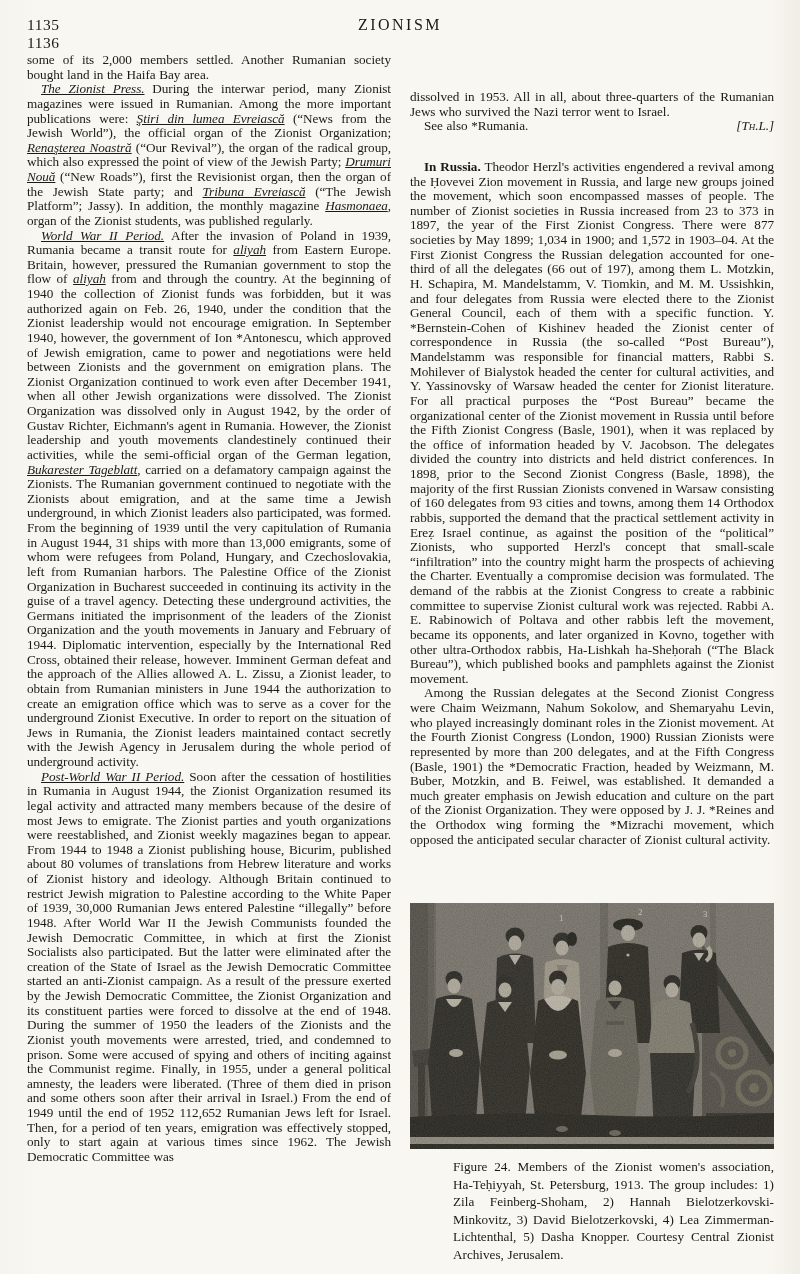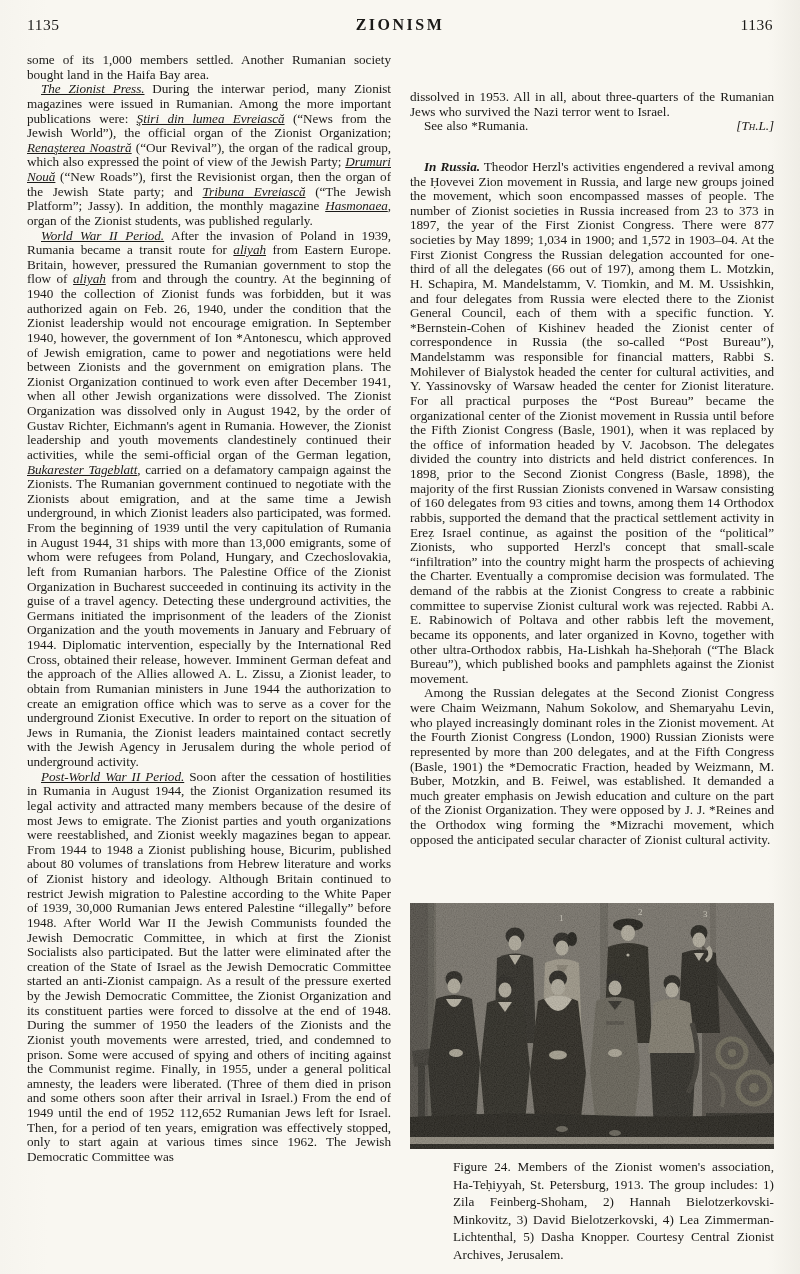--- a/index.html
+++ b/index.html
@@ -9,62 +9,63 @@
     font-family:"Liberation Serif","DejaVu Serif",serif;
     color:#1b1a18;
     -webkit-font-smoothing:antialiased;
   }
   .page{position:relative;width:800px;height:1274px;overflow:hidden;
     background:linear-gradient(90deg,#f6f4ee 0%,#f9f7f1 6%,#f9f7f1 96%,#efede6 100%);}
   .running-head{
     position:absolute;top:16px;left:27px;right:27px;height:22px;
     display:flex;align-items:baseline;justify-content:space-between;
     font-size:15.5px;
+    flex-direction:column;
   }
   .running-head .title{
     position:absolute;left:0;right:0;text-align:center;
-    font-weight:700;letter-spacing:2.5px;font-size:16px;
+    font-weight:400;letter-spacing:2.5px;font-size:16px;
   }
   .pageno{font-size:15.5px;letter-spacing:0.5px;}
   .col{
     position:absolute;width:364px;
     font-size:13.2px;line-height:14.62px;
     text-align:justify;word-spacing:0.4px;letter-spacing:-0.05px;
   }
   .col-left{left:27px;top:53px;height:1205px;overflow:hidden;}
   .col-right{left:410px;top:53px;height:850px;overflow:hidden;margin-top:37px;}
   .col p{margin:0;padding:0;}
   .p-indent{text-indent:14px;}
   .p-flush{text-indent:0;}
   .p-gap{margin-top:26px !important;}
   .p-seealso{position:relative;text-align:left;}
   .sig{position:absolute;right:0;font-variant:small-caps;font-style:italic;}
   em{font-style:italic;text-decoration:underline;}
-  strong{font-weight:bold;font-style:italic;}
+  strong{font-weight:bold;}
   .figure-block{position:absolute;left:410px;top:903px;width:364px;}
   .photo-frame{width:364px;height:246px;background:#8a867c;overflow:hidden;
     box-shadow:0 0 0 1px #e8e5dd inset;}
   .caption{
     margin-top:9px;font-size:13.2px;line-height:17.6px;
     text-align:justify;word-spacing:0.4px;margin-left:43px;
   }
 </style>
 </head>
 <body>
 
 <div class="page">
 
   <div class="running-head">
     <span class="pageno">1135</span>
     <span class="title">ZIONISM</span>
     <span class="pageno">1136</span>
   </div>
 
   <div class="col col-left">
-      <p class="p-flush"><span>some of its 1,000 members settled. Another Rumanian society bought land in the Haifa Bay area.</span></p>
+      <p class="p-flush"><span>some of its 2,000 members settled. Another Rumanian society bought land in the Haifa Bay area.</span></p>
       <p class="p-indent"><em>The Zionist Press.</em><span> During the interwar period, many Zionist magazines were issued in Rumanian. Among the more important publications were: </span><em>Ştiri din lumea Evreiască</em><span> (“News from the Jewish World”), the official organ of the Zionist Organization; </span><em>Renaşterea Noastră</em><span> (“Our Revival”), the organ of the radical group, which also expressed the point of view of the Jewish Party; </span><em>Drumuri Nouă</em><span> (“New Roads”), first the Revisionist organ, then the organ of the Jewish State party; and </span><em>Tribuna Evreiască</em><span> (“The Jewish Platform”; Jassy). In addition, the monthly magazine </span><em>Hasmonaea</em><span>, organ of the Zionist students, was published regularly.</span></p>
       <p class="p-indent"><em>World War II Period.</em><span> After the invasion of Poland in 1939, Rumania became a transit route for </span><em>aliyah</em><span> from Eastern Europe. Britain, however, pressured the Rumanian government to stop the flow of </span><em>aliyah</em><span> from and through the country. At the beginning of 1940 the collection of Zionist funds was forbidden, but it was authorized again on Feb. 26, 1940, under the condition that the Zionist leadership would not encourage emigration. In September 1940, however, the government of Ion *Antonescu, which approved of Jewish emigration, came to power and negotiations were held between Zionists and the government on emigration plans. The Zionist Organization continued to work even after December 1941, when all other Jewish organizations were dissolved. The Zionist Organization was dissolved only in August 1942, by the order of Gustav Richter, Eichmann's agent in Rumania. However, the Zionist leadership and youth movements clandestinely continued their activities, while the semi-official organ of the German legation, </span><em>Bukarester Tageblatt</em><span>, carried on a defamatory campaign against the Zionists. The Rumanian government continued to negotiate with the Zionists about emigration, and at the same time a Jewish underground, in which Zionist leaders also participated, was formed. From the beginning of 1939 until the very capitulation of Rumania in August 1944, 31 ships with more than 13,000 emigrants, some of whom were refugees from Poland, Hungary, and Czechoslovakia, left from Rumanian harbors. The Palestine Office of the Zionist Organization in Bucharest succeeded in continuing its activity in the guise of a travel agency. Detecting these underground activities, the Germans initiated the imprisonment of the leaders of the Zionist Organization and the youth movements in January and February of 1944. Diplomatic intervention, especially by the International Red Cross, obtained their release, however. Imminent German defeat and the approach of the Allies allowed A. L. Zissu, a Zionist leader, to obtain from Rumanian ministers in June 1944 the authorization to create an emigration office which was to serve as a cover for the underground Zionist Executive. In order to report on the situation of Jews in Rumania, the Zionist leaders maintained contact secretly with the Jewish Agency in Jerusalem during the whole period of underground activity.</span></p>
       <p class="p-indent"><em>Post-World War II Period.</em><span> Soon after the cessation of hostilities in Rumania in August 1944, the Zionist Organization resumed its legal activity and attracted many members because of the desire of most Jews to emigrate. The Zionist parties and youth organizations were reestablished, and Zionist weekly magazines began to appear. From 1944 to 1948 a Zionist publishing house, Bicurim, published about 80 volumes of translations from Hebrew literature and works of Zionist history and ideology. Although Britain continued to restrict Jewish migration to Palestine according to the White Paper of 1939, 30,000 Rumanian Jews entered Palestine “illegally” before 1948. After World War II the Jewish Communists founded the Jewish Democratic Committee, in which at first the Zionist Socialists also participated. But the latter were eliminated after the creation of the State of Israel as the Jewish Democratic Committee started an anti-Zionist campaign. As a result of the pressure exerted by the Jewish Democratic Committee, the Zionist Organization and its constituent parties were forced to dissolve at the end of 1948. During the summer of 1950 the leaders of the Zionists and the Zionist youth movements were arrested, tried, and condemned to prison. Some were accused of spying and others of inciting against the Communist regime. Finally, in 1955, under a general political amnesty, the leaders were liberated. (Three of them died in prison and some others soon after their arrival in Israel.) From the end of 1949 until the end of 1952 112,652 Rumanian Jews left for Israel. Then, for a period of ten years, emigration was effectively stopped, only to start again at various times since 1962. The Jewish Democratic Committee was</span></p>
     </div>
 
   <div class="col col-right">
       <p class="p-flush"><span>dissolved in 1953. All in all, about three-quarters of the Rumanian Jews who survived the Nazi terror went to Israel.</span></p>
       <p class="p-indent p-seealso"><span>See also *Rumania.</span><span class="sig">[Th.L.]</span></p>
       <p class="p-indent p-gap"><strong>In Russia.</strong><span> Theodor Herzl's activities engendered a revival among the Ḥovevei Zion movement in Russia, and large new groups joined the movement, which soon encompassed masses of people. The number of Zionist societies in Russia increased from 23 to 373 in 1897, the year of the First Zionist Congress. There were 877 societies by May 1899; 1,034 in 1900; and 1,572 in 1903–04. At the First Zionist Congress the Russian delegation accounted for one-third of all the delegates (66 out of 197), among them L. Motzkin, H. Schapira, M. Mandelstamm, V. Tiomkin, and M. M. Ussishkin, and four delegates from Russia were elected there to the Zionist General Council, each of them with a specific function. Y. *Bernstein-Cohen of Kishinev headed the Zionist center of correspondence in Russia (the so-called “Post Bureau”), Mandelstamm was responsible for financial matters, Rabbi S. Mohilever of Bialystok headed the center for cultural activities, and Y. Yassinovsky of Warsaw headed the center for Zionist literature. For all practical purposes the “Post Bureau” became the organizational center of the Zionist movement in Russia until before the Fifth Zionist Congress (Basle, 1901), when it was replaced by the office of information headed by V. Jacobson. The delegates divided the country into districts and held district conferences. In 1898, prior to the Second Zionist Congress (Basle, 1898), the majority of the first Russian Zionists convened in Warsaw consisting of 160 delegates from 93 cities and towns, among them 14 Orthodox rabbis, supported the demand that the practical settlement activity in Ereẓ Israel continue, as against the position of the “political” Zionists, who supported Herzl's concept that small-scale “infiltration” into the country might harm the prospects of achieving the Charter. Eventually a compromise decision was formulated. The demand of the rabbis at the Zionist Congress to create a rabbinic committee to supervise Zionist cultural work was rejected. Rabbi A. E. Rabinowich of Poltava and other rabbis left the movement, became its opponents, and later organized in Kovno, together with other ultra-Orthodox rabbis, Ha-Lishkah ha-Sheḥorah (“The Black Bureau”), which published books and pamphlets against the Zionist movement.</span></p>
       <p class="p-indent"><span>Among the Russian delegates at the Second Zionist Congress were Chaim Weizmann, Nahum Sokolow, and Shemaryahu Levin, who played increasingly dominant roles in the Zionist movement. At the Fourth Zionist Congress (London, 1900) Russian Zionists were represented by more than 200 delegates, and at the Fifth Congress (Basle, 1901) the *Democratic Fraction, headed by Weizmann, M. Buber, Motzkin, and B. Feiwel, was established. It demanded a much greater emphasis on Jewish education and culture on the part of the Zionist Organization. They were opposed by J. J. *Reines and the Orthodox wing forming the *Mizrachi movement, which opposed the anticipated secular character of Zionist cultural activity.</span></p>

